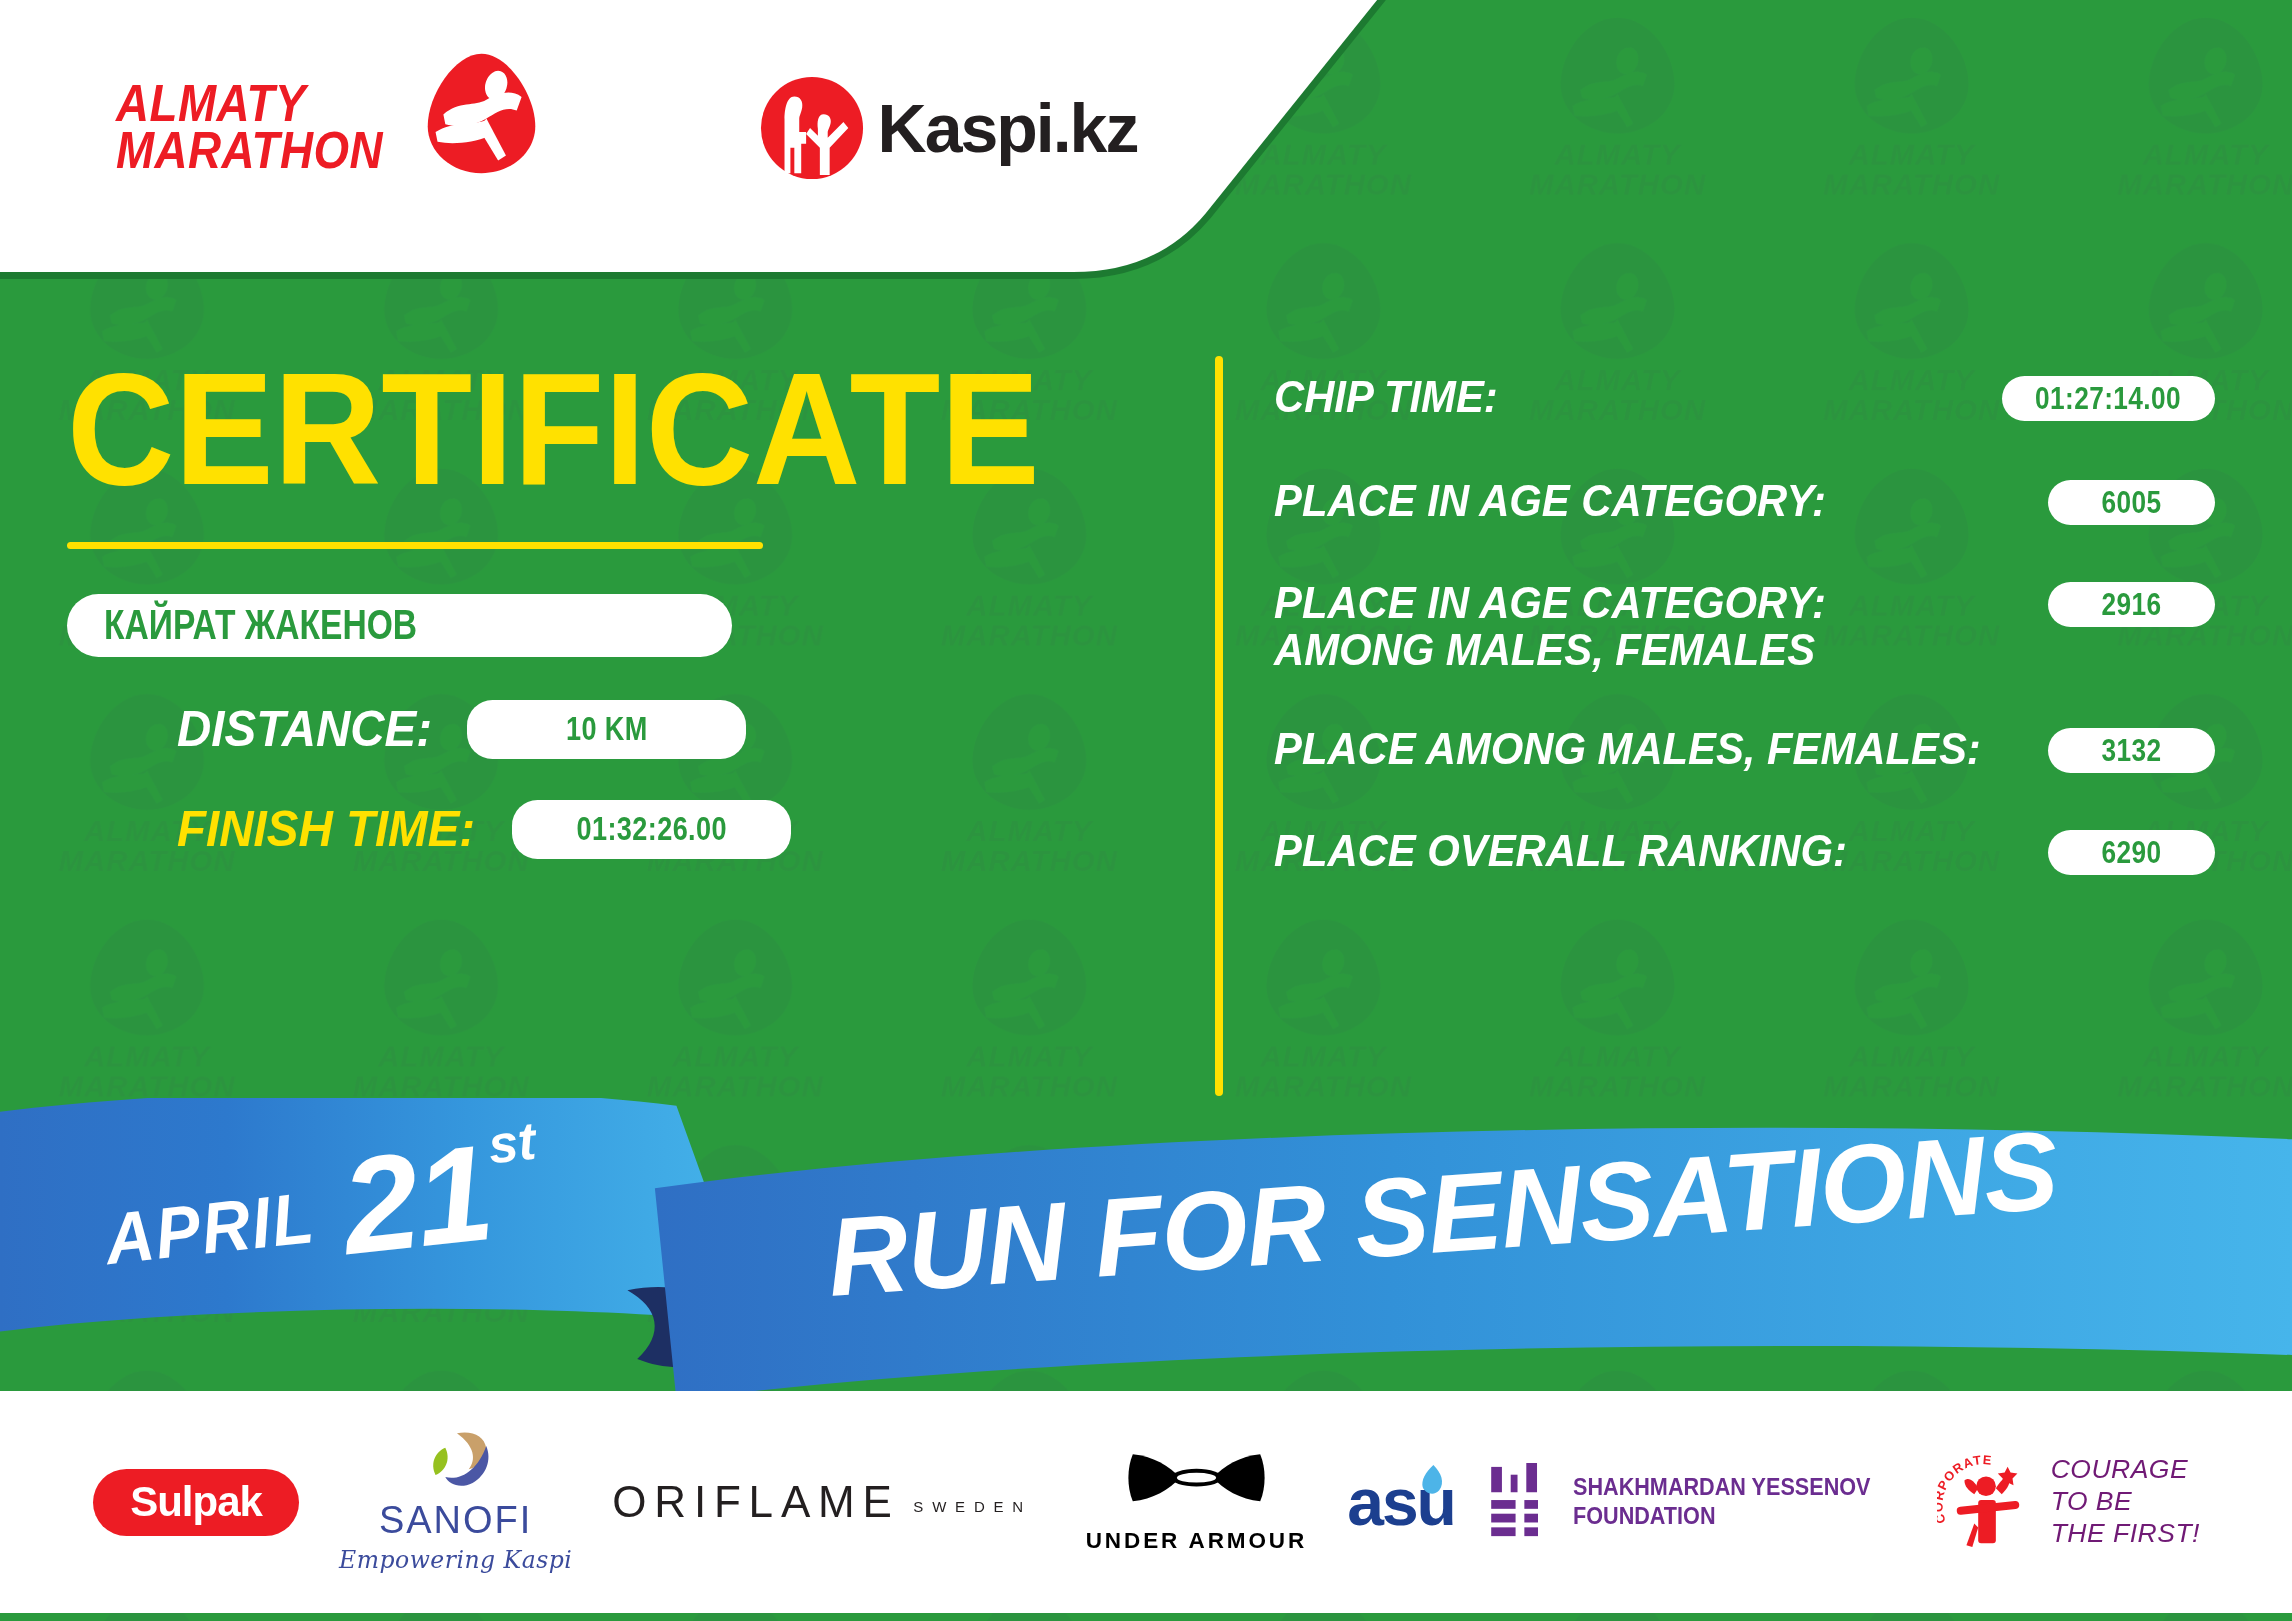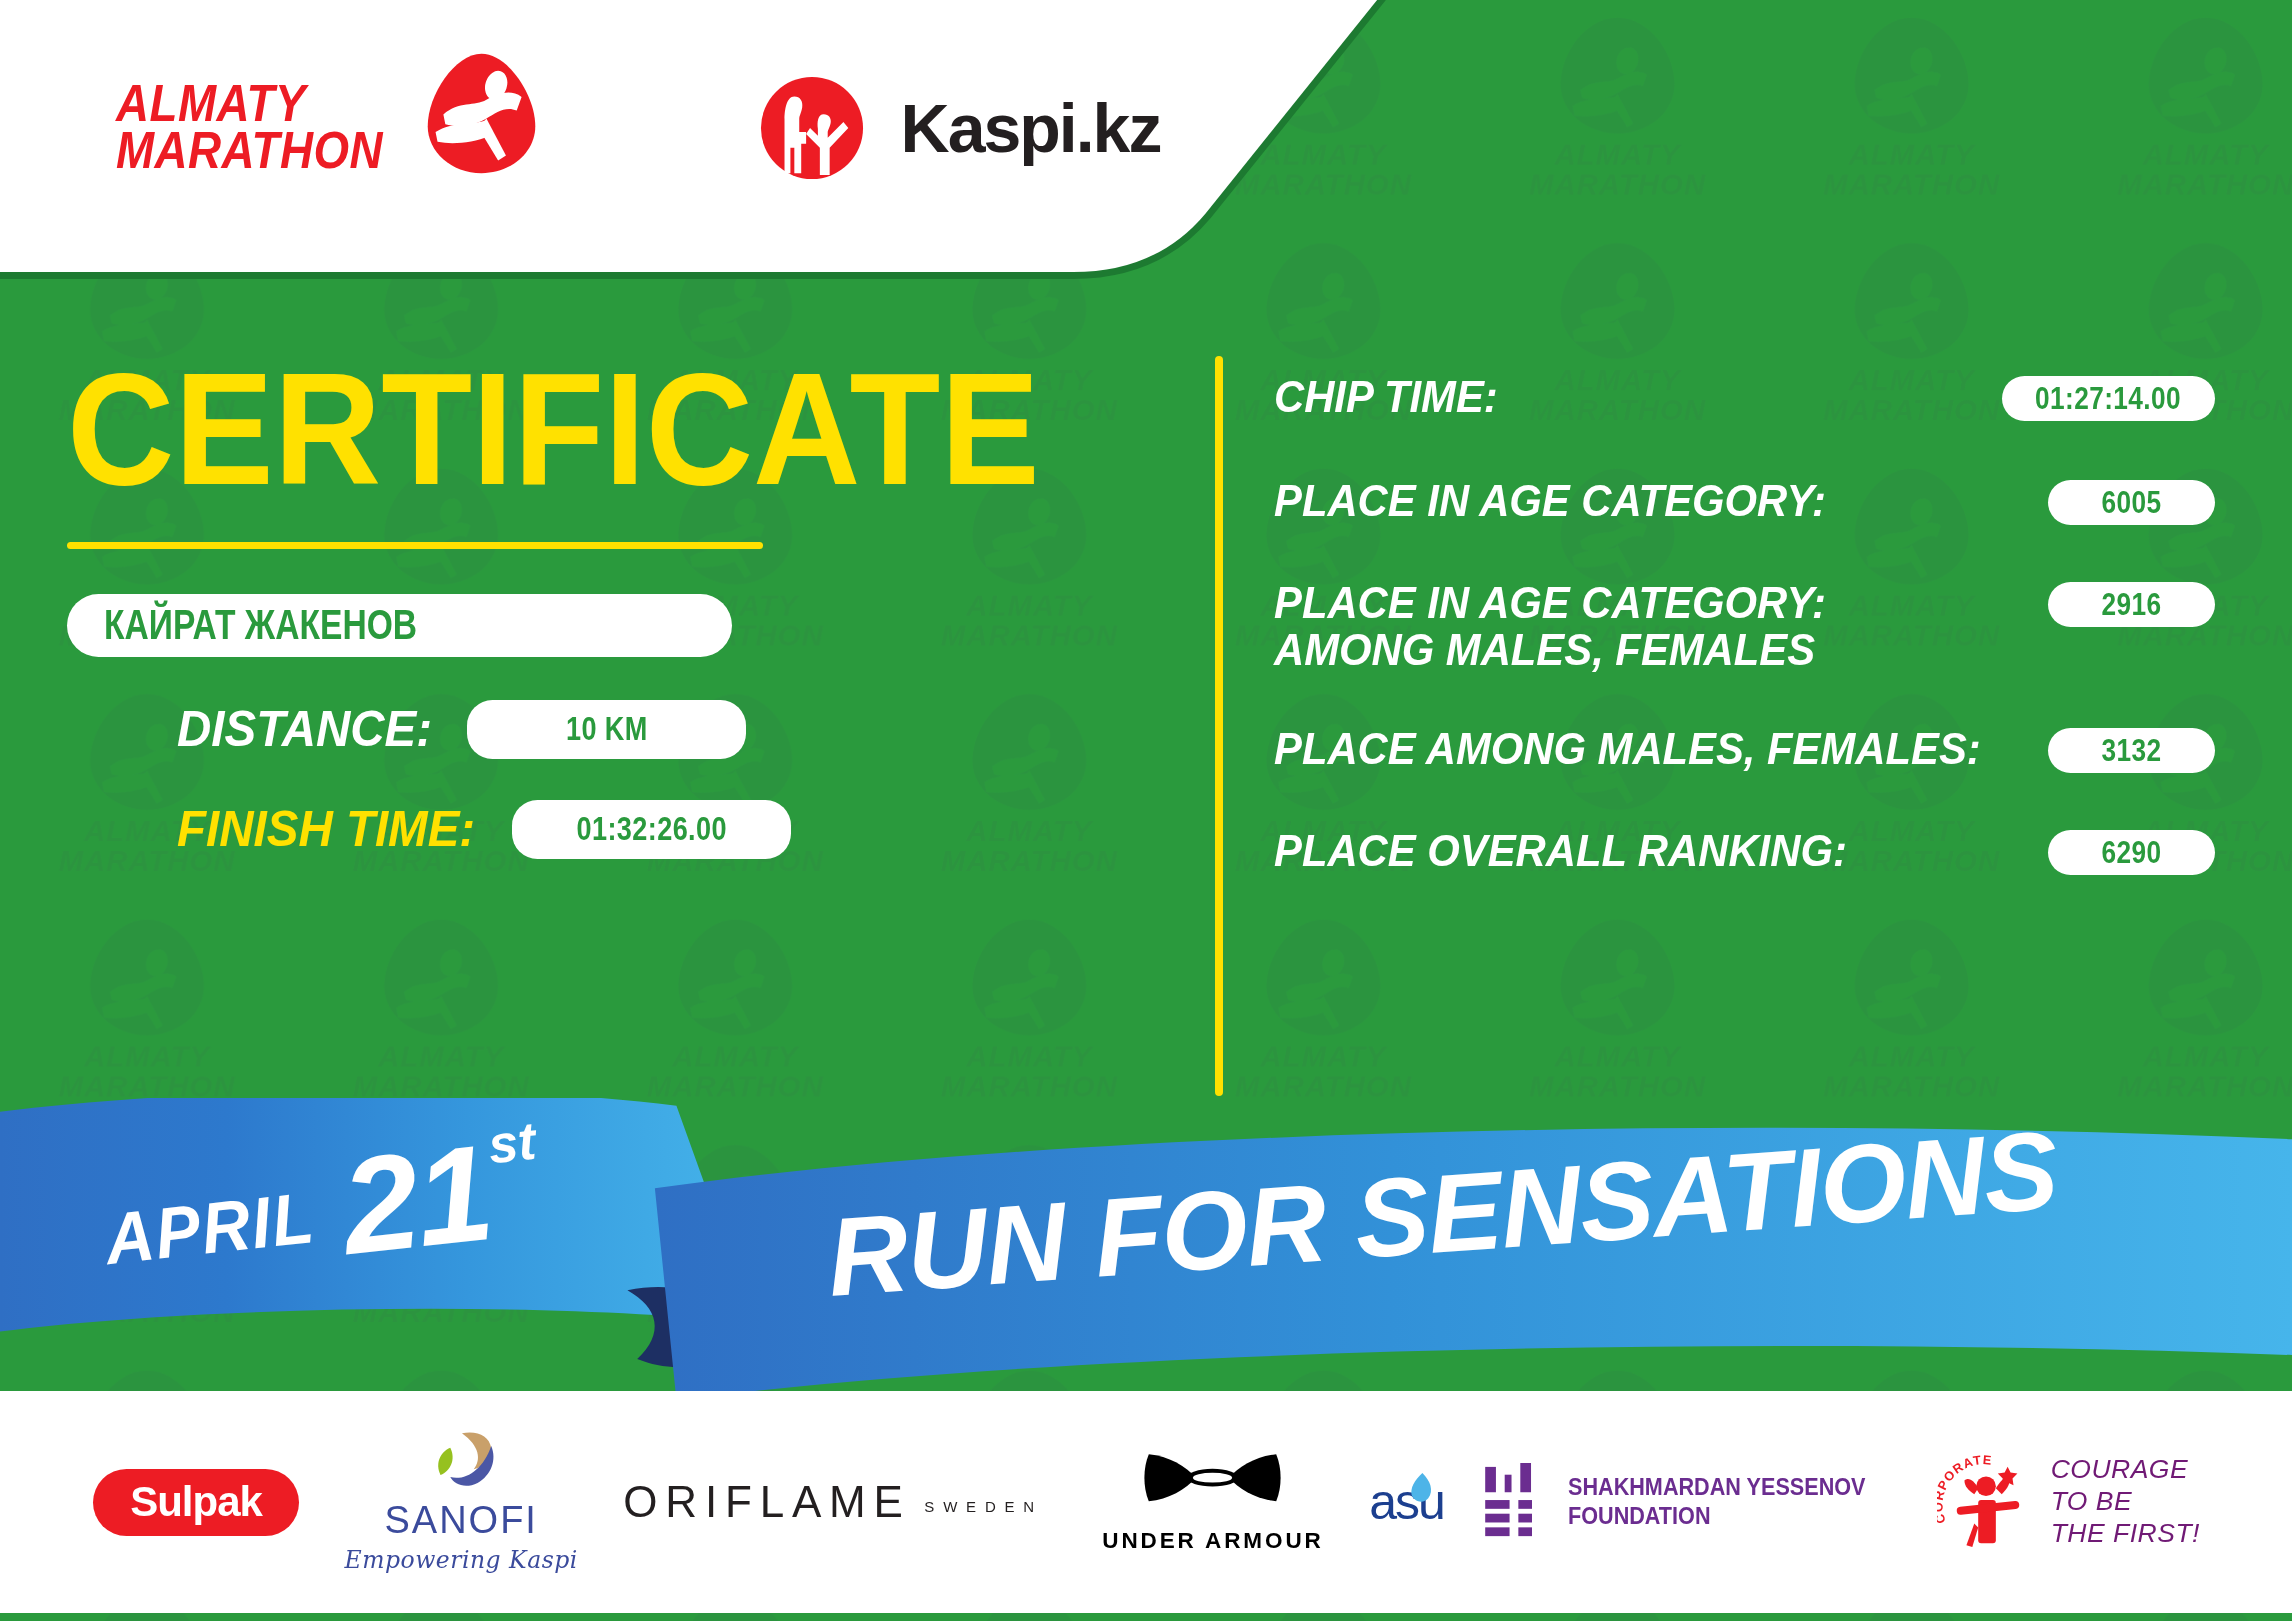--- a/index.html
+++ b/index.html
@@ -42,21 +42,21 @@
     color:#ed1c24;
     line-height:0.92;
     letter-spacing:0.5px;
     font-size:52px;
     font-family:"Liberation Sans",sans-serif;
     transform:scaleX(0.88);
     transform-origin:left center;
   }
 
   .kaspi-logo{
-    display:flex;align-items:center;gap:36px;
+    display:flex;align-items:center;gap:13px;
     margin-left:211px;
   }
   .kaspi-text{
     font-size:68px;font-weight:bold;color:#231f20;
     letter-spacing:-2px;
   }
 
   
   .body-area{
     position:absolute;left:0;top:0;right:0;bottom:0;
@@ -264,21 +264,21 @@
   .ori-sub{color:#231f20;font-size:15px;letter-spacing:8.8px;}
 
   .ua{display:flex;flex-direction:column;align-items:center;}
   .ua-text{
     color:#000;font-size:22.5px;font-weight:bold;letter-spacing:2.9px;
     margin-top:5.9px;
   }
 
   .asu{display:flex;align-items:flex-start;}
   .asu-text{
-    color:#1c3f8f;font-size:50px;font-weight:normal;
+    color:#1c3f8f;font-size:66px;font-weight:bold;
     letter-spacing:-2px;line-height:1;text-align:right;
   }
 
   .yessenov{display:flex;align-items:center;gap:23.5px;}
   .yess-text{
     color:#6b2d90;font-weight:bold;font-size:23.5px;
     line-height:1.25;letter-spacing:0px;
     transform:scaleX(0.92);transform-origin:left center;
   }
 

